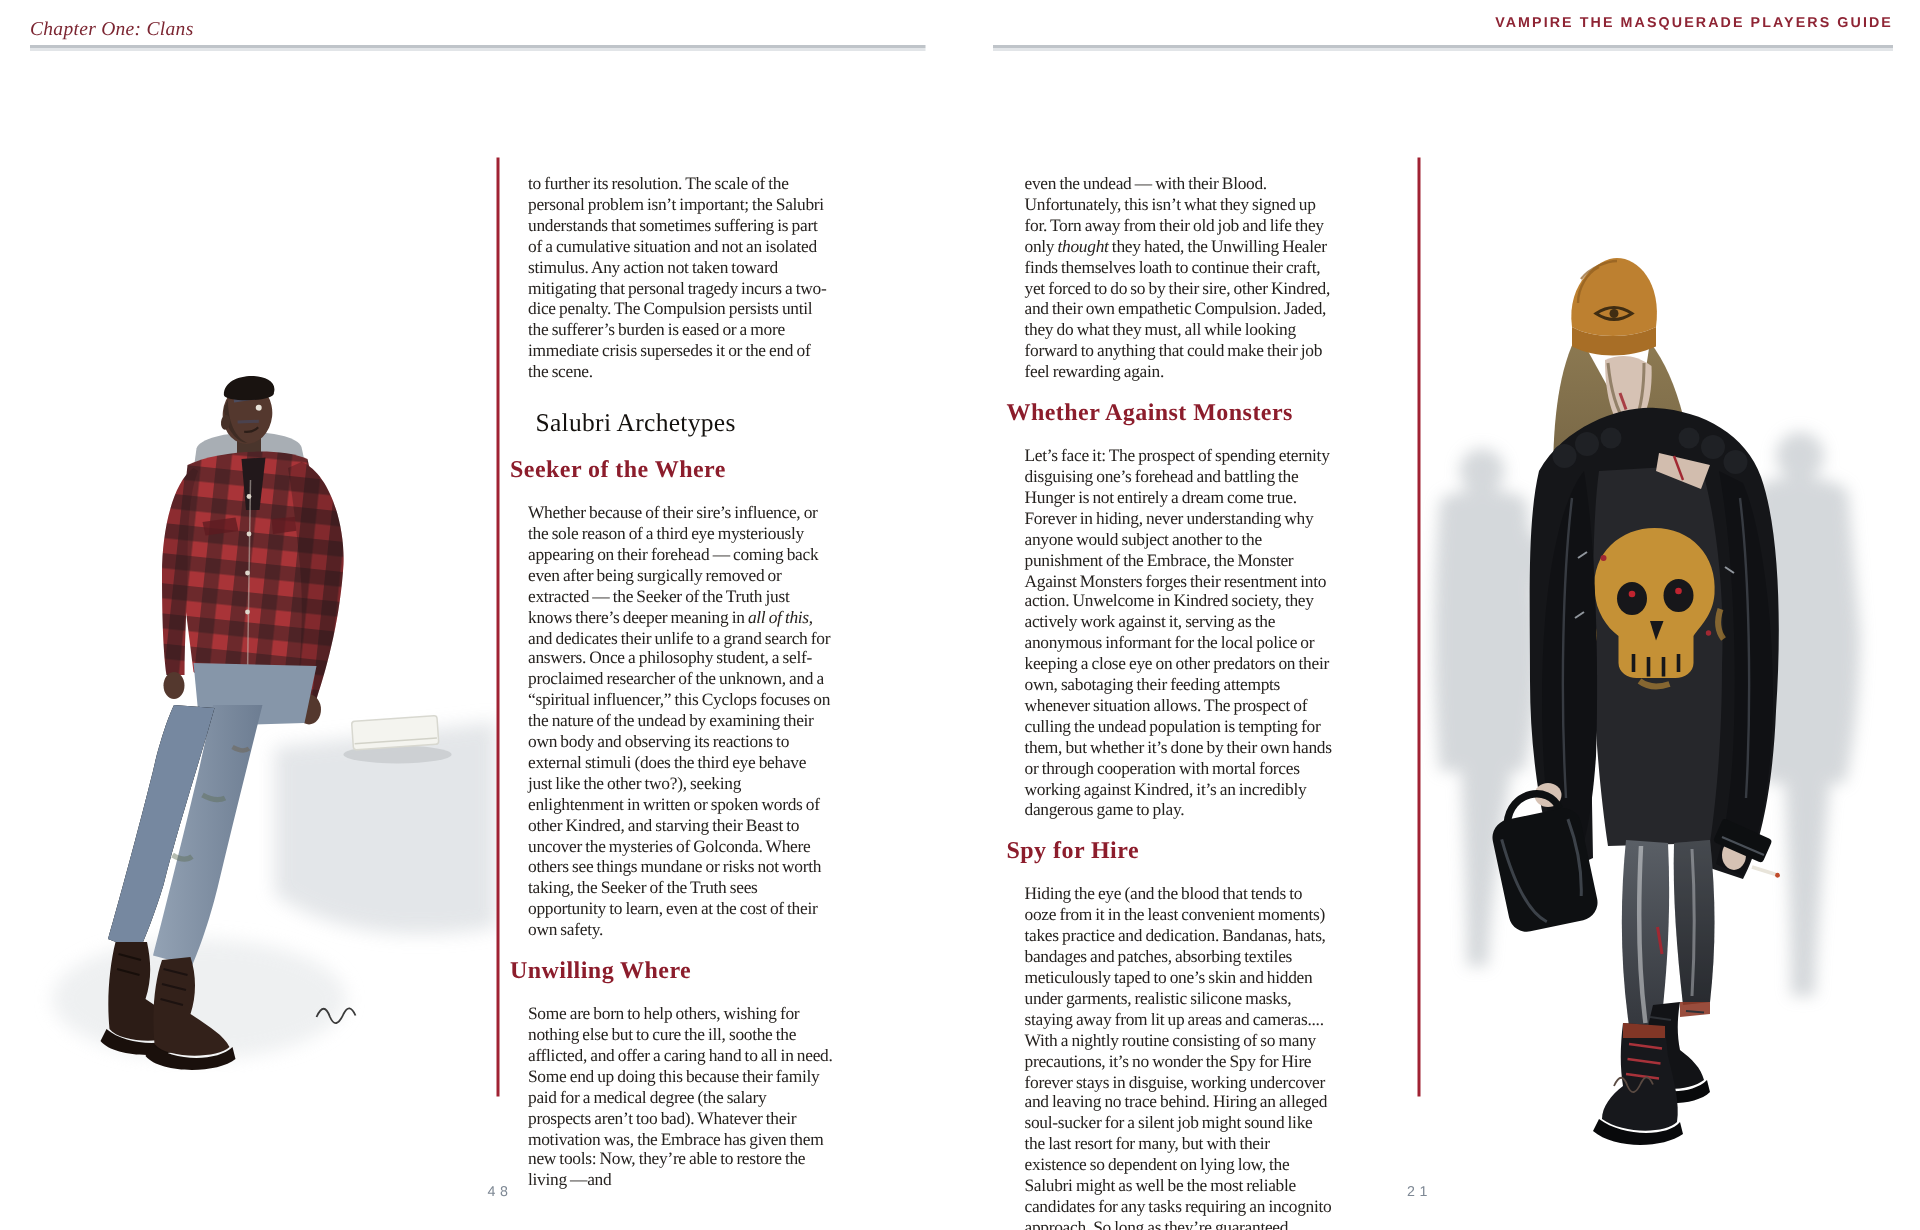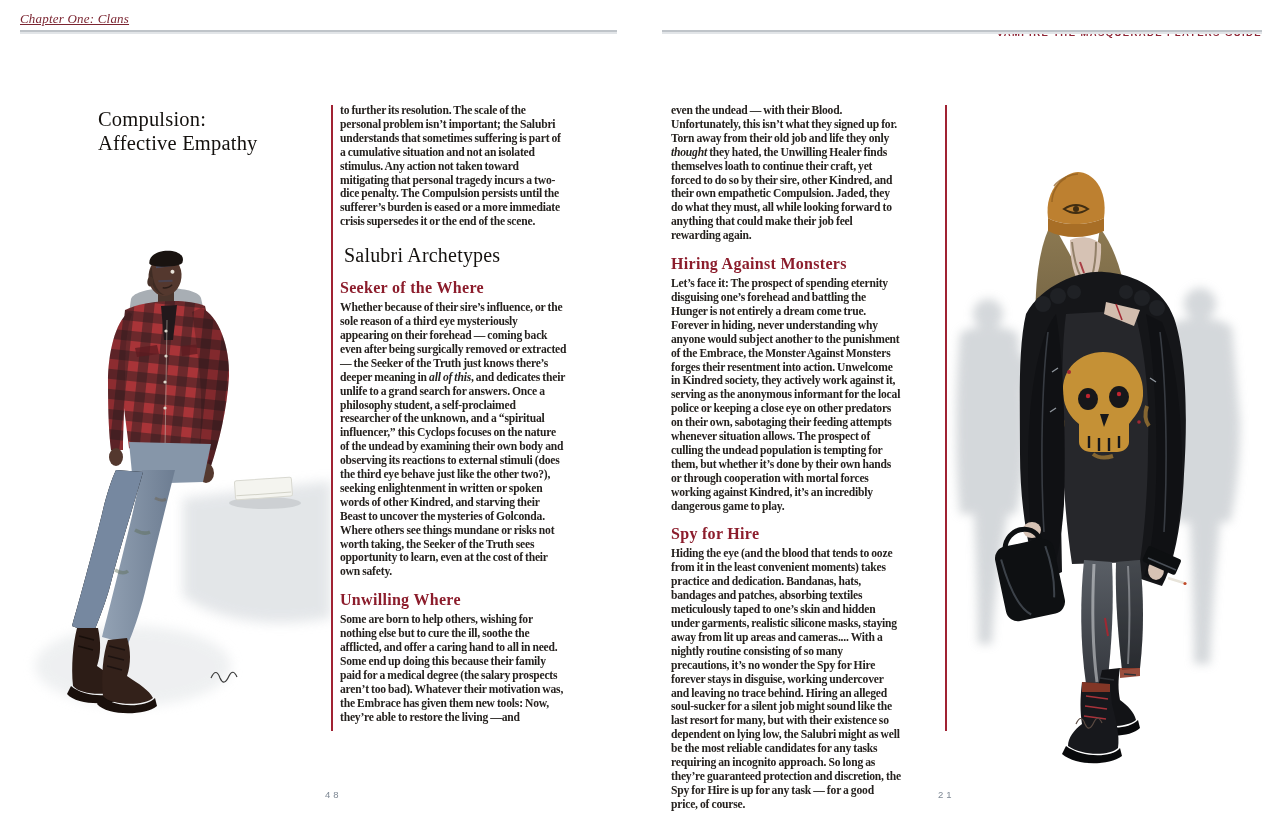--- a/index.html
+++ b/index.html
@@ -4,45 +4,44 @@
 <style>
   html,body{margin:0;padding:0;}
   body{
     width:1280px;height:820px;background:#ffffff;position:relative;
     font-family:"Liberation Serif",serif;color:#262220;overflow:hidden;
   }
   .spread{position:absolute;inset:0;}
   
   .running-head-left{
     position:absolute;left:20px;top:11px;font:italic 13px/16px "Liberation Serif",serif;
-    color:#7b2531;letter-spacing:.2px;text-decoration:underline;
+    color:#7b2531;letter-spacing:.2px;
   }
   .running-head-right{
-    position:absolute;right:18px;top:27px;font:bold 9.5px/12px "Liberation Sans",sans-serif;
+    position:absolute;right:18px;top:10px;font:bold 9.5px/12px "Liberation Sans",sans-serif;
     color:#8e2434;letter-spacing:1.4px;
   }
   .head-rule{position:absolute;top:30px;height:2px;background:#bfc4c9;box-shadow:0 2px 0 #e2e5e8;}
   .head-rule.left{left:20px;width:597px;}
   .head-rule.right{left:662px;width:600px;}
   
   .col{position:absolute;}
   .col-l1{left:98px;top:107px;width:234px;}
   .col-l2{left:340px;top:104px;width:227px;}
   .col-r1{left:671px;top:104px;width:230px;}
   .page-title{
     margin:0 0 8px 0;font-weight:400;font-size:20.5px;line-height:24px;color:#14110e;
     letter-spacing:.2px;
   }
-  h2.sec{margin:15px 0 5px 4px;font-weight:400;font-size:20px;line-height:23px;color:#14110e;letter-spacing:.2px;}
+  h2.sec{margin:15px 0 5px 17px;font-weight:400;font-size:17px;line-height:23px;color:#14110e;letter-spacing:.2px;}
   h3.red{margin:12px 0 4px 0;font-weight:700;font-size:16px;line-height:18px;color:#8c1d2c;letter-spacing:.3px;}
   h2.sec:first-child,h3.red:first-child{margin-top:0;}
   p.body{
-    margin:0;font-size:11.6px;line-height:13.9px;letter-spacing:-0.2px;word-spacing:-0.5px;
+    margin:12px;font-size:11.6px;line-height:13.9px;letter-spacing:-0.2px;word-spacing:-0.5px;
     color:#26221f;
-    font-weight:bold;
   }
   p.body .em{font-style:italic;}
   
   .vrule{position:absolute;top:105px;width:2px;height:626px;background:#a02233;}
   .vrule.left{left:331px;}
   .vrule.right{left:945px;}
   
   .folio{
     position:absolute;top:789px;font:9.5px/12px "Liberation Sans",sans-serif;
     color:#7e8894;letter-spacing:3px;
@@ -57,22 +56,20 @@
 </head>
 <body>
 
 <div class="spread">
 
   <div>
     <div class="running-head-left">Chapter One: Clans</div>
     <div class="head-rule left"></div>
 
     <div class="col col-l1">
-      <h1 class="page-title"><span>Compulsion:</span><br>
-      <span>Affective Empathy</span></h1>
     </div>
 
     <svg class="illus left" viewBox="0 0 316 517" aria-hidden="true">
       <defs>
         <pattern id="plaid" width="20" height="20" patternUnits="userSpaceOnUse" patternTransform="rotate(6)">
           <rect width="20" height="20" fill="#a93438"></rect>
           <rect width="10" height="20" fill="#2f1d20" opacity="0.5"></rect>
           <rect width="20" height="10" fill="#2f1d20" opacity="0.5"></rect>
         </pattern>
         <linearGradient id="jean" x1="0" y1="0" x2="1" y2="0">
@@ -153,21 +150,21 @@
 
     <div class="folio left">48</div>
   </div>
 
   <div>
     <div class="running-head-right">VAMPIRE THE MASQUERADE PLAYERS GUIDE</div>
     <div class="head-rule right"></div>
 
     <div class="col col-r1">
       <p class="body"><span>even the undead — with their Blood. Unfortunately, this isn’t what they signed up for. Torn away from their old job and life they only </span><span class="em">thought</span><span> they hated, the Unwilling Healer finds themselves loath to continue their craft, yet forced to do so by their sire, other Kindred, and their own empathetic Compulsion. Jaded, they do what they must, all while looking forward to anything that could make their job feel rewarding again.</span></p>
-      <h3 class="red">Hiring Against Monsters</h3>
+      <h3 class="red">Whether Against Monsters</h3>
       <p class="body">Let’s face it: The prospect of spending eternity disguising one’s forehead and battling the Hunger is not entirely a dream come true. Forever in hiding, never understanding why anyone would subject another to the punishment of the Embrace, the Monster Against Monsters forges their resentment into action. Unwelcome in Kindred society, they actively work against it, serving as the anonymous informant for the local police or keeping a close eye on other predators on their own, sabotaging their feeding attempts whenever situation allows. The prospect of culling the undead population is tempting for them, but whether it’s done by their own hands or through cooperation with mortal forces working against Kindred, it’s an incredibly dangerous game to play.</p>
       <h3 class="red">Spy for Hire</h3>
       <p class="body">Hiding the eye (and the blood that tends to ooze from it in the least convenient moments) takes practice and dedication. Bandanas, hats, bandages and patches, absorbing textiles meticulously taped to one’s skin and hidden under garments, realistic silicone masks, staying away from lit up areas and cameras.... With a nightly routine consisting of so many precautions, it’s no wonder the Spy for Hire forever stays in disguise, working undercover and leaving no trace behind. Hiring an alleged soul-sucker for a silent job might sound like the last resort for many, but with their existence so dependent on lying low, the Salubri might as well be the most reliable candidates for any tasks requiring an incognito approach. So long as they’re guaranteed protection and discretion, the Spy for Hire is up for any task — for a good price, of course.</p>
     </div>
 
     <div class="vrule right"></div>
 
     <svg class="illus right" viewBox="0 0 332 615" aria-hidden="true">
       <defs>
         <linearGradient id="hairg" x1="0" y1="0" x2="0" y2="1">

